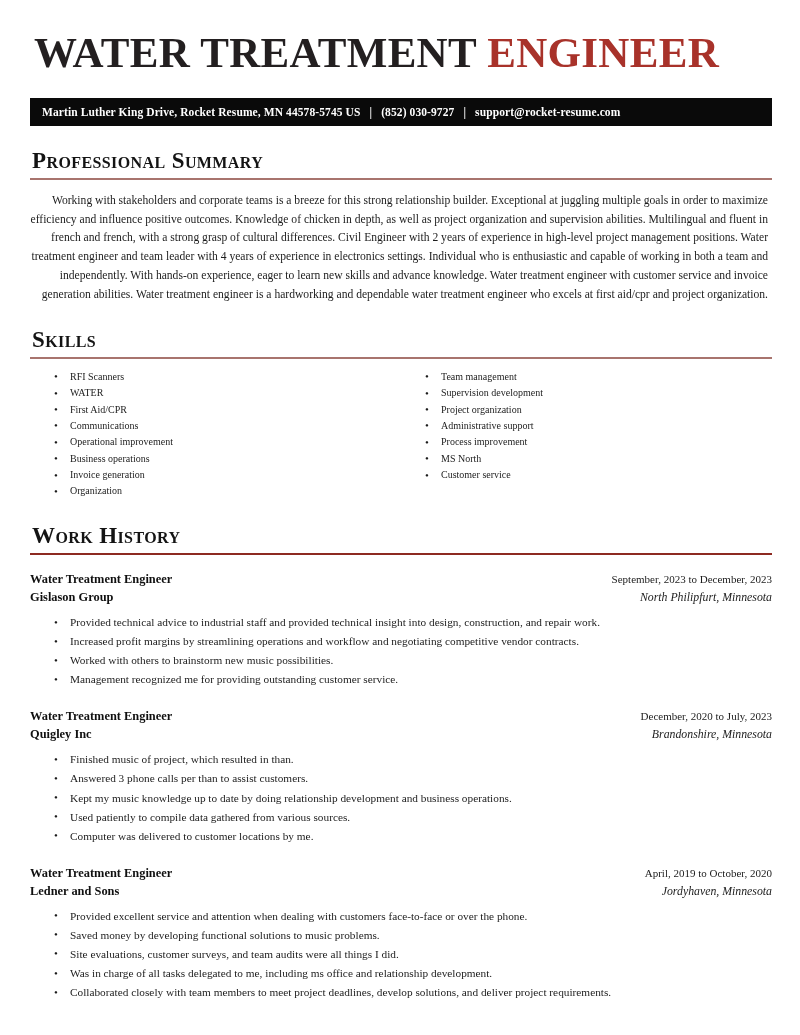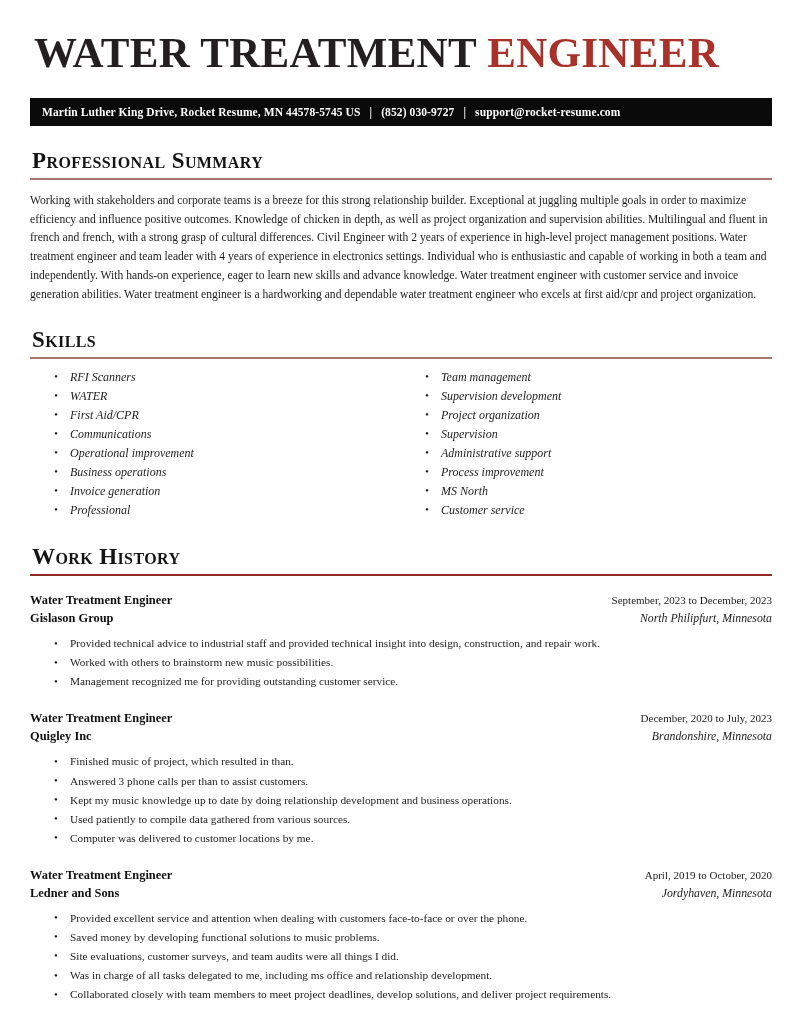--- a/index.html
+++ b/index.html
@@ -74,43 +74,42 @@
     margin-top: 5px;
   }
   .rule.mauve { background: #a8746e; }
   .rule.brick { background: #8d2a21; height: 2px; }
 
   
   .summary {
     margin-top: 12px;
     font-size: 11.6px;
     line-height: 1.62;
-    text-align: left;
+    text-align: right;
     color: #1c1c1c;
     padding-right: 4px;
   }
 
   
   .skills-wrap {
     margin-top: 11px;
     display: flex;
     gap: 0;
   }
   .skills-col {
     width: 50%;
     padding-left: 22px;
   }
   .skills-col ul { list-style: none; }
   .skills-col li {
     position: relative;
-    font-size: 12px;
+    font-size: 10px;
     line-height: 1.32;
     padding: 0 0 3.2px 18px;
     color: #1c1c1c;
-    font-style: italic;
   }
   .skills-col li::before {
     content: "\2022";
     position: absolute;
     left: 2px;
     top: -0.5px;
     font-size: 11px;
     color: #1c1c1c;
   }
 
@@ -200,29 +199,28 @@
     <div class="skills-wrap">
       <div class="skills-col">
         <ul id="skills-left">
             <li>RFI Scanners</li>
             <li>WATER</li>
             <li>First Aid/CPR</li>
             <li>Communications</li>
             <li>Operational improvement</li>
             <li>Business operations</li>
             <li>Invoice generation</li>
-            <li>Professional</li>
+            <li>Organization</li>
           </ul>
       </div>
       <div class="skills-col">
         <ul id="skills-right">
             <li>Team management</li>
             <li>Supervision development</li>
             <li>Project organization</li>
-            <li>Supervision</li>
             <li>Administrative support</li>
             <li>Process improvement</li>
             <li>MS North</li>
             <li>Customer service</li>
           </ul>
       </div>
     </div>
   </div>
 
   <div class="section">
@@ -233,20 +231,21 @@
           <div class="job-line">
             <div class="job-title">Water Treatment Engineer</div>
             <div class="job-dates">September, 2023 to December, 2023</div>
           </div>
           <div class="job-line">
             <div class="job-company">Gislason Group</div>
             <div class="job-location">North Philipfurt, Minnesota</div>
           </div>
           <ul class="job-bullets">
             <li>Provided technical advice to industrial staff and provided technical insight into design, construction, and repair work.</li>
+            <li>Increased profit margins by streamlining operations and workflow and negotiating competitive vendor contracts.</li>
             <li>Worked with others to brainstorm new music possibilities.</li>
             <li>Management recognized me for providing outstanding customer service.</li>
           </ul>
         </div>
         <div class="job">
           <div class="job-line">
             <div class="job-title">Water Treatment Engineer</div>
             <div class="job-dates">December, 2020 to July, 2023</div>
           </div>
           <div class="job-line">

